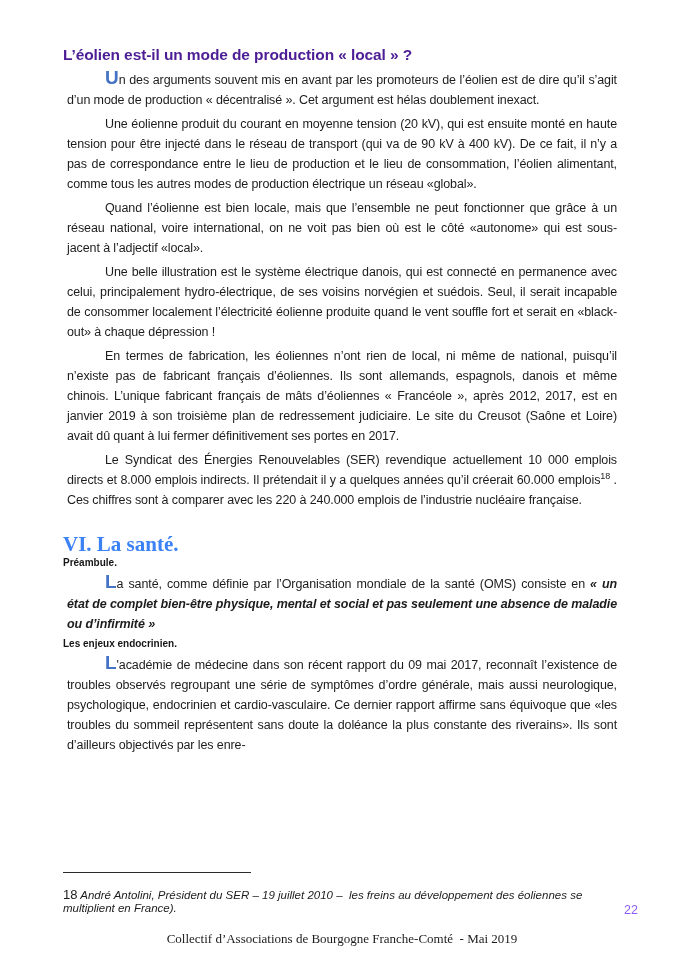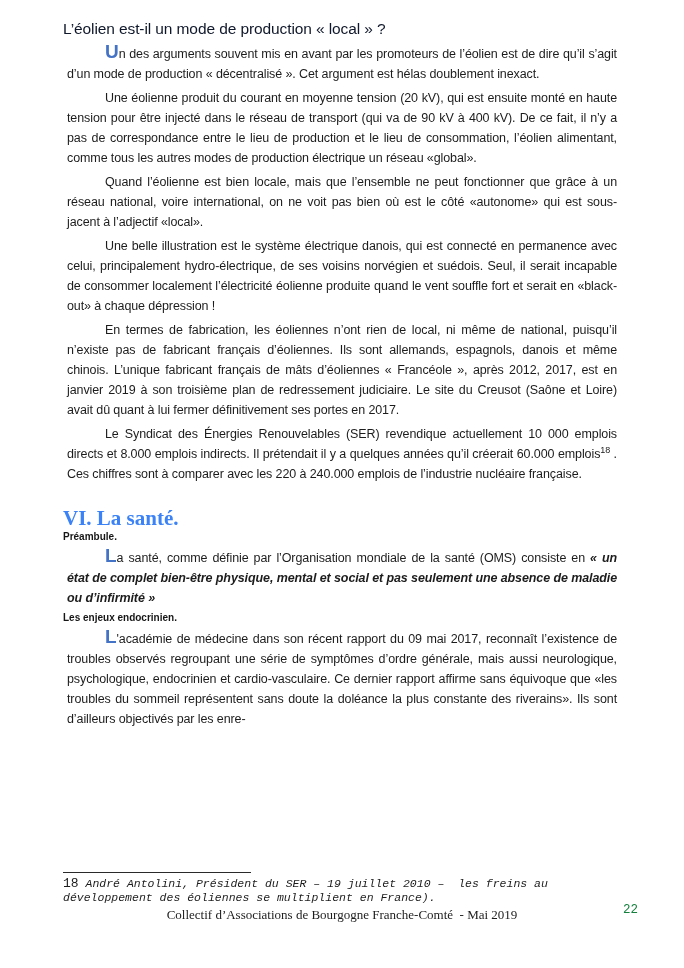--- a/index.html
+++ b/index.html
@@ -16,24 +16,24 @@
     font-family: "Liberation Sans", sans-serif;
     color: #1c1c1c;
   }
   .content {
     position: absolute;
     left: 63px;
     right: 63px;
     top: 0;
   }
   h1.doc-title {
-    margin: 20px 0 0 0;
+    margin: 46px 0 0 0;
     font-size: 15.5px;
-    font-weight: 400;
-    color: #0f172a;
+    font-weight: 700;
+    color: #4c1d95;
     letter-spacing: -0.1px;
   }
   p.para {
     margin: 4px;
     font-size: 12.5px;
     line-height: 20px;
     text-align: justify;
     text-indent: 38px;
     letter-spacing: -0.1px;
     color: #1c1c1c;
@@ -75,46 +75,46 @@
     left: 63px;
     right: 63px;
     top: 872px;
   }
   .footnote-rule {
     width: 188px;
     height: 0;
     border-top: 1.6px solid #2a2a2a;
   }
   .footnote-line {
-    margin-top: 3px;
-    font-family: Liberation Mono, monospace;
+    margin-top: 14px;
+    font-family: Liberation Sans, sans-serif;
     font-size: 11.5px;
     color: #1c1c1c;
     white-space: pre-wrap;
   }
   .fn-num {
     font-size: 13px;
     font-style: normal;
   }
   .fn-text { font-style: italic; }
   .doc-footer {
-    margin-top: 3px;
+    margin-top: 17px;
     font-family: "Liberation Serif", serif;
     font-size: 13px;
     text-align: center;
     color: #1c1c1c;
     white-space: pre-wrap;
   }
   .page-number {
     position: absolute;
     right: 46px;
     top: 903px;
-    font-family: Liberation Mono, monospace;
+    font-family: Liberation Sans, sans-serif;
     font-size: 12.5px;
-    color: #15803d;
+    color: #8b5cf6;
   }
 </style>
 </head>
 <body>
 
 <div class="page">
   <div class="content">
 
     <h1 class="doc-title">L’éolien est-il un mode de production « local » ?</h1>
 

